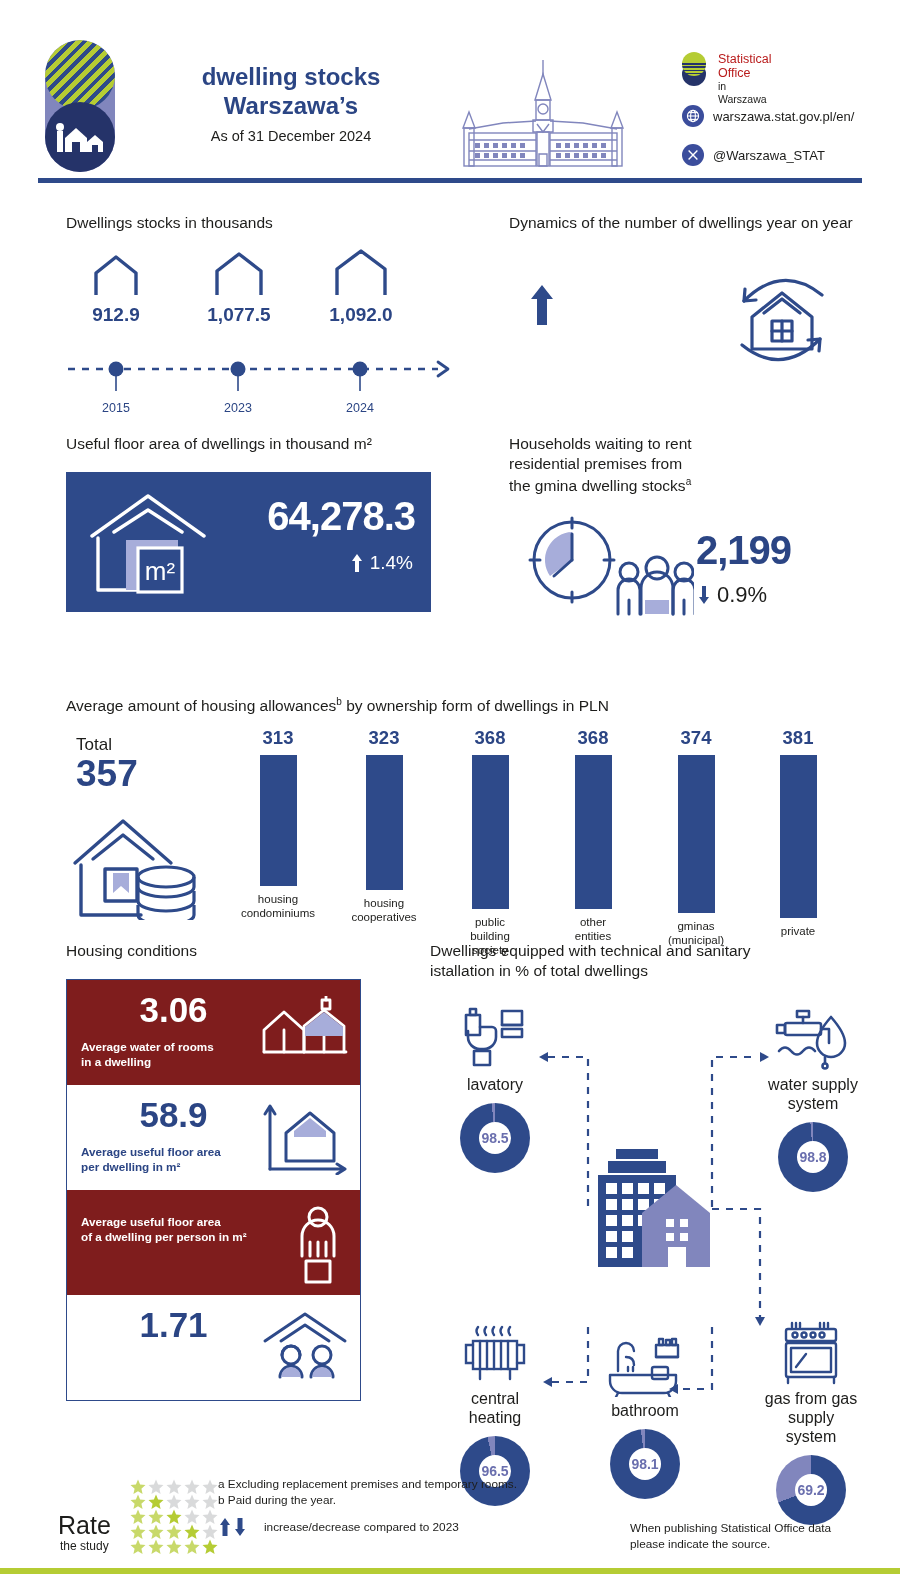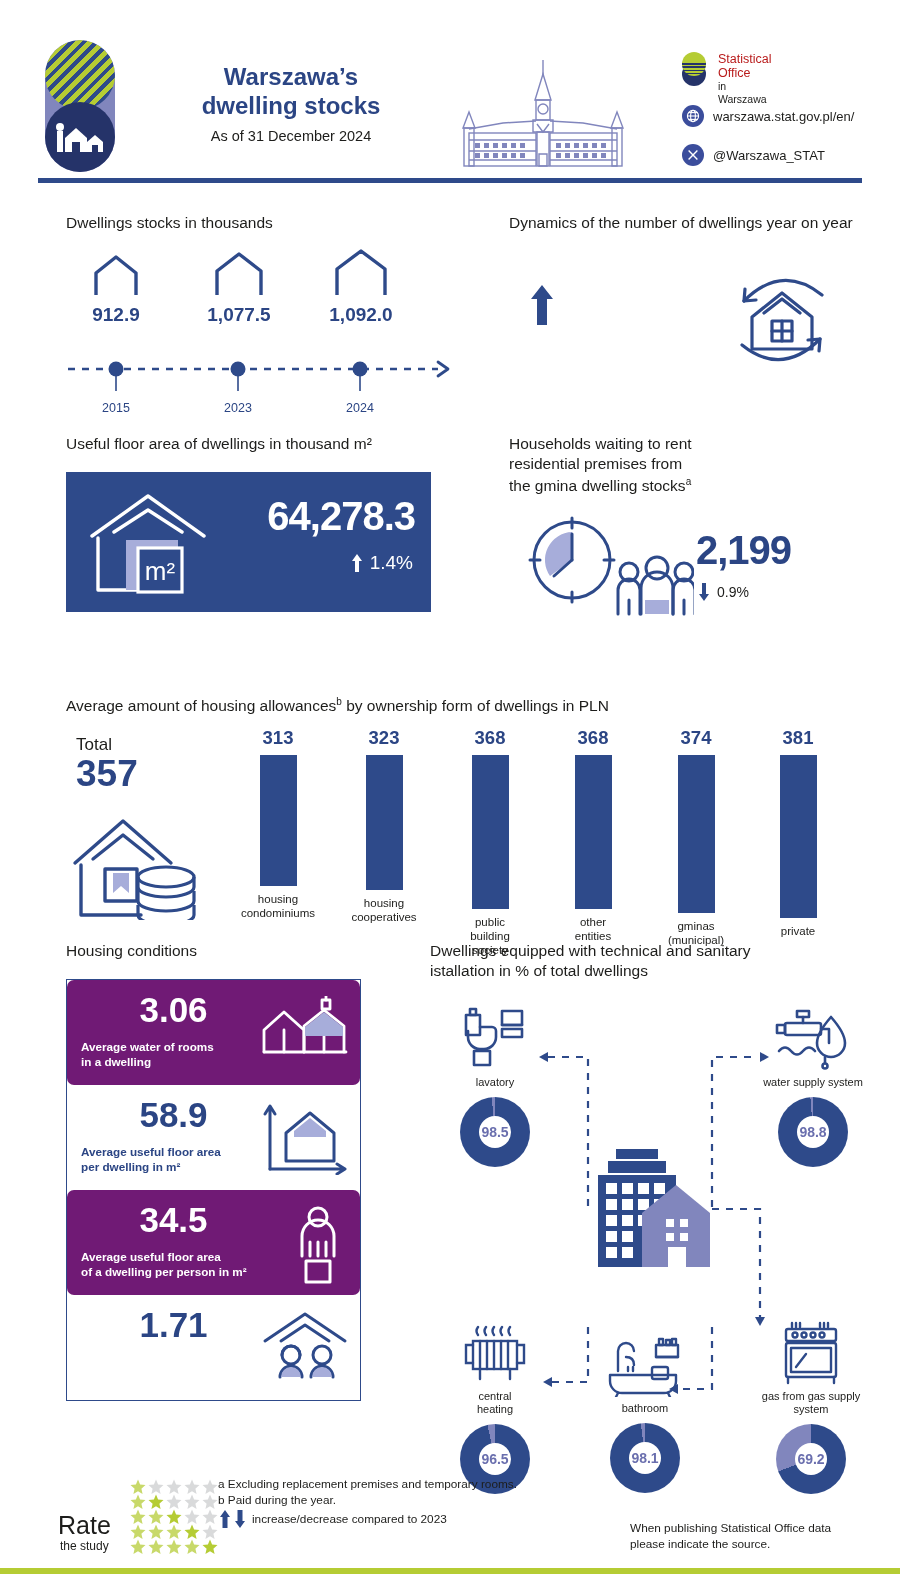--- a/index.html
+++ b/index.html
@@ -121,21 +121,21 @@
 
   
   #sec-house-wait { position: absolute; left: 509px; top: 434px; width: 370px; }
   #hw-body { position: absolute; left: 5px; top: 76px; width: 370px; height: 110px; }
   #hw-icon { position: absolute; left: 10px; top: 4px; }
   #hw-value {
     position: absolute; left: 182px; top: 18px;
     font-size: 40px; font-weight: bold; color: #2b4584; letter-spacing: -1px;
   }
   #hw-delta {
-    position: absolute; left: 184px; top: 72px; font-size: 14px; color: #1d1d1b;
+    position: absolute; left: 184px; top: 72px; font-size: 22px; color: #1d1d1b;
     display: flex; align-items: center; gap: 7px;
   }
 
   
   #sec-allow { position: absolute; left: 66px; top: 695px; width: 800px; }
   #allow-head { width: 790px; }
   #allow-chart { position: absolute; left: 0; top: 32px; width: 800px; height: 200px; }
   #allow-total { position: absolute; left: 10px; top: 8px; width: 150px; }
   #allow-total-label { font-size: 17px; color: #1d1d1b; }
   #allow-total-value { font-size: 37px; font-weight: bold; color: #2b4584; line-height: 1.05; }
@@ -143,55 +143,55 @@
 
   .bar-col { position: absolute; top: 0; width: 104px; text-align: center; }
   .bar-val { font-size: 18.5px; font-weight: bold; color: #2b4584; }
   .bar-rect { margin: 6px auto 0; width: 37px; background: #2e4a8a; }
   .bar-label { margin-top: 7px; font-size: 11.5px; color: #1d1d1b; line-height: 1.2; }
 
   
   #sec-cond { position: absolute; left: 66px; top: 941px; width: 300px; }
   #cond-panel { position: absolute; left: 0; top: 38px; width: 295px; border: 1px solid #2e4a8a; }
   .cond-row { position: relative; height: 105px; padding: 12px 14px; }
-  .cond-row.dark { background: #701a75; border-radius: 7px; }
+  .cond-row.dark { background: #7f1d1d; }
   .cond-row.light { background: #ffffff; }
   .cond-num { font-size: 35px; font-weight: bold; line-height: 1; text-align: center; padding-right: 80px; }
   .cond-row.dark .cond-num { color: #ffffff; }
   .cond-row.light .cond-num { color: #2b4584; text-align: center; }
   .cond-txt { margin-top: 13px; font-size: 11.7px; font-weight: bold; line-height: 1.25; }
   .cond-row.dark .cond-txt { color: #ffffff; }
   .cond-row.light .cond-txt { color: #2b4584; }
   .cond-icon { position: absolute; right: 12px; top: 16px; }
 
   
   #sec-tech { position: absolute; left: 430px; top: 941px; width: 450px; }
   #tech-head { width: 440px; }
   #tech-diagram { position: absolute; left: 0; top: 56px; width: 450px; height: 490px; }
   .tech-node { position: absolute; text-align: center; width: 120px; }
   .tech-icon { height: 70px; display: flex; align-items: flex-end; justify-content: center; }
-  .tech-name { margin-top: 5px; font-size: 11px; color: #1d1d1b; line-height: 1.18; }
+  .tech-name { margin-top: 5px; font-size: 16px; color: #1d1d1b; line-height: 1.18; }
   .donut { margin: 8px auto 0; width: 70px; height: 70px; border-radius: 50%; position: relative; }
   .donut-hole {
     position: absolute; left: 19px; top: 19px; width: 32px; height: 32px;
     border-radius: 50%; background: #ffffff;
     display: flex; align-items: center; justify-content: center;
     font-size: 14px; font-weight: bold; color: #6a6fae;
   }
   #tech-center-building { position: absolute; left: 150px; top: 150px; }
 
   
   #footer { position: absolute; left: 0; top: 1465px; width: 900px; height: 116px; }
   #rate-block { position: absolute; left: 58px; top: 12px; width: 160px; }
   #rate-word { position: absolute; left: 0; top: 34px; font-size: 25px; color: #1d1d1b; }
   #rate-sub { position: absolute; left: 2px; top: 62px; font-size: 12px; color: #1d1d1b; }
   #rate-stars { position: absolute; left: 72px; top: 2px; }
   #notes { position: absolute; left: 218px; top: 12px; width: 320px; }
   .note-line { font-size: 11.8px; color: #1d1d1b; line-height: 1.35; }
-  #legend { margin-top: 0; display: flex; align-items: center; gap: 4px; }
+  #legend { margin-top: 8px; display: flex; align-items: center; gap: 16px; }
   #legend-txt { font-size: 11.8px; color: #1d1d1b; }
   #source-note { position: absolute; left: 630px; top: 56px; width: 250px; font-size: 11.8px; color: #1d1d1b; line-height: 1.35; }
   #footer-rule { position: absolute; left: 0; top: 103px; width: 900px; height: 6px; background: #b5cc34; }
 </style>
 </head>
 <body>
 
 <div id="header">
 
   <div id="brand-mark">
@@ -207,22 +207,22 @@
         <path d="M32 24 L40 17 L48 24 L48 34 L32 34 Z"></path>
       </g>
       <g fill="#253369">
         <rect x="17" y="24" width="8" height="10"></rect>
         <rect x="37" y="27" width="6" height="7"></rect>
       </g>
     </svg>
   </div>
 
   <div id="title-block">
+    <div id="title-line2">dwelling stocks</div>
     <div id="title-line1">Warszawa’s</div>
-    <div id="title-line2">dwelling stocks</div>
     <div id="title-sub">As of 31 December 2024</div>
   </div>
 
   <svg id="palace" width="200" height="115" viewBox="0 0 200 115">
     <g fill="none" stroke="#8186bd" stroke-width="1.4">
 
       <line x1="100" y1="4" x2="100" y2="20"></line>
       <path d="M92 44 L100 18 L108 44 Z"></path>
       <rect x="93" y="44" width="14" height="20"></rect>
       <circle cx="100" cy="53" r="5"></circle>
@@ -566,21 +566,20 @@
         <g fill="none" stroke="#2e4a8a" stroke-width="3" stroke-linecap="round" stroke-linejoin="round">
           <path d="M8 68 V8 M3 13 L8 5 L13 13"></path>
           <path d="M8 68 H80 M75 63 L83 68 L75 73"></path>
           <path d="M24 60 V32 L48 12 L72 32 V60 Z"></path>
         </g>
         <path d="M32 30 L48 17 L64 30 L64 36 L32 36 Z" fill="#a7adda"></path>
       </svg>
     </div>
 
     <div class="cond-row dark">
-      <div class="cond-num">34.5</div>
       <div class="cond-txt">
         <span>Average useful floor area</span><br>
         <span>of a dwelling per person in m²</span>
       </div>
       <svg class="cond-icon" width="60" height="78" viewBox="0 0 60 78">
         <g fill="none" stroke="#ffffff" stroke-width="3" stroke-linecap="round" stroke-linejoin="round">
           <circle cx="30" cy="11" r="9"></circle>
           <path d="M14 50 V30 a16 16 0 0 1 32 0 V50"></path>
           <line x1="22" y1="36" x2="22" y2="50"></line>
           <line x1="30" y1="36" x2="30" y2="50"></line>

